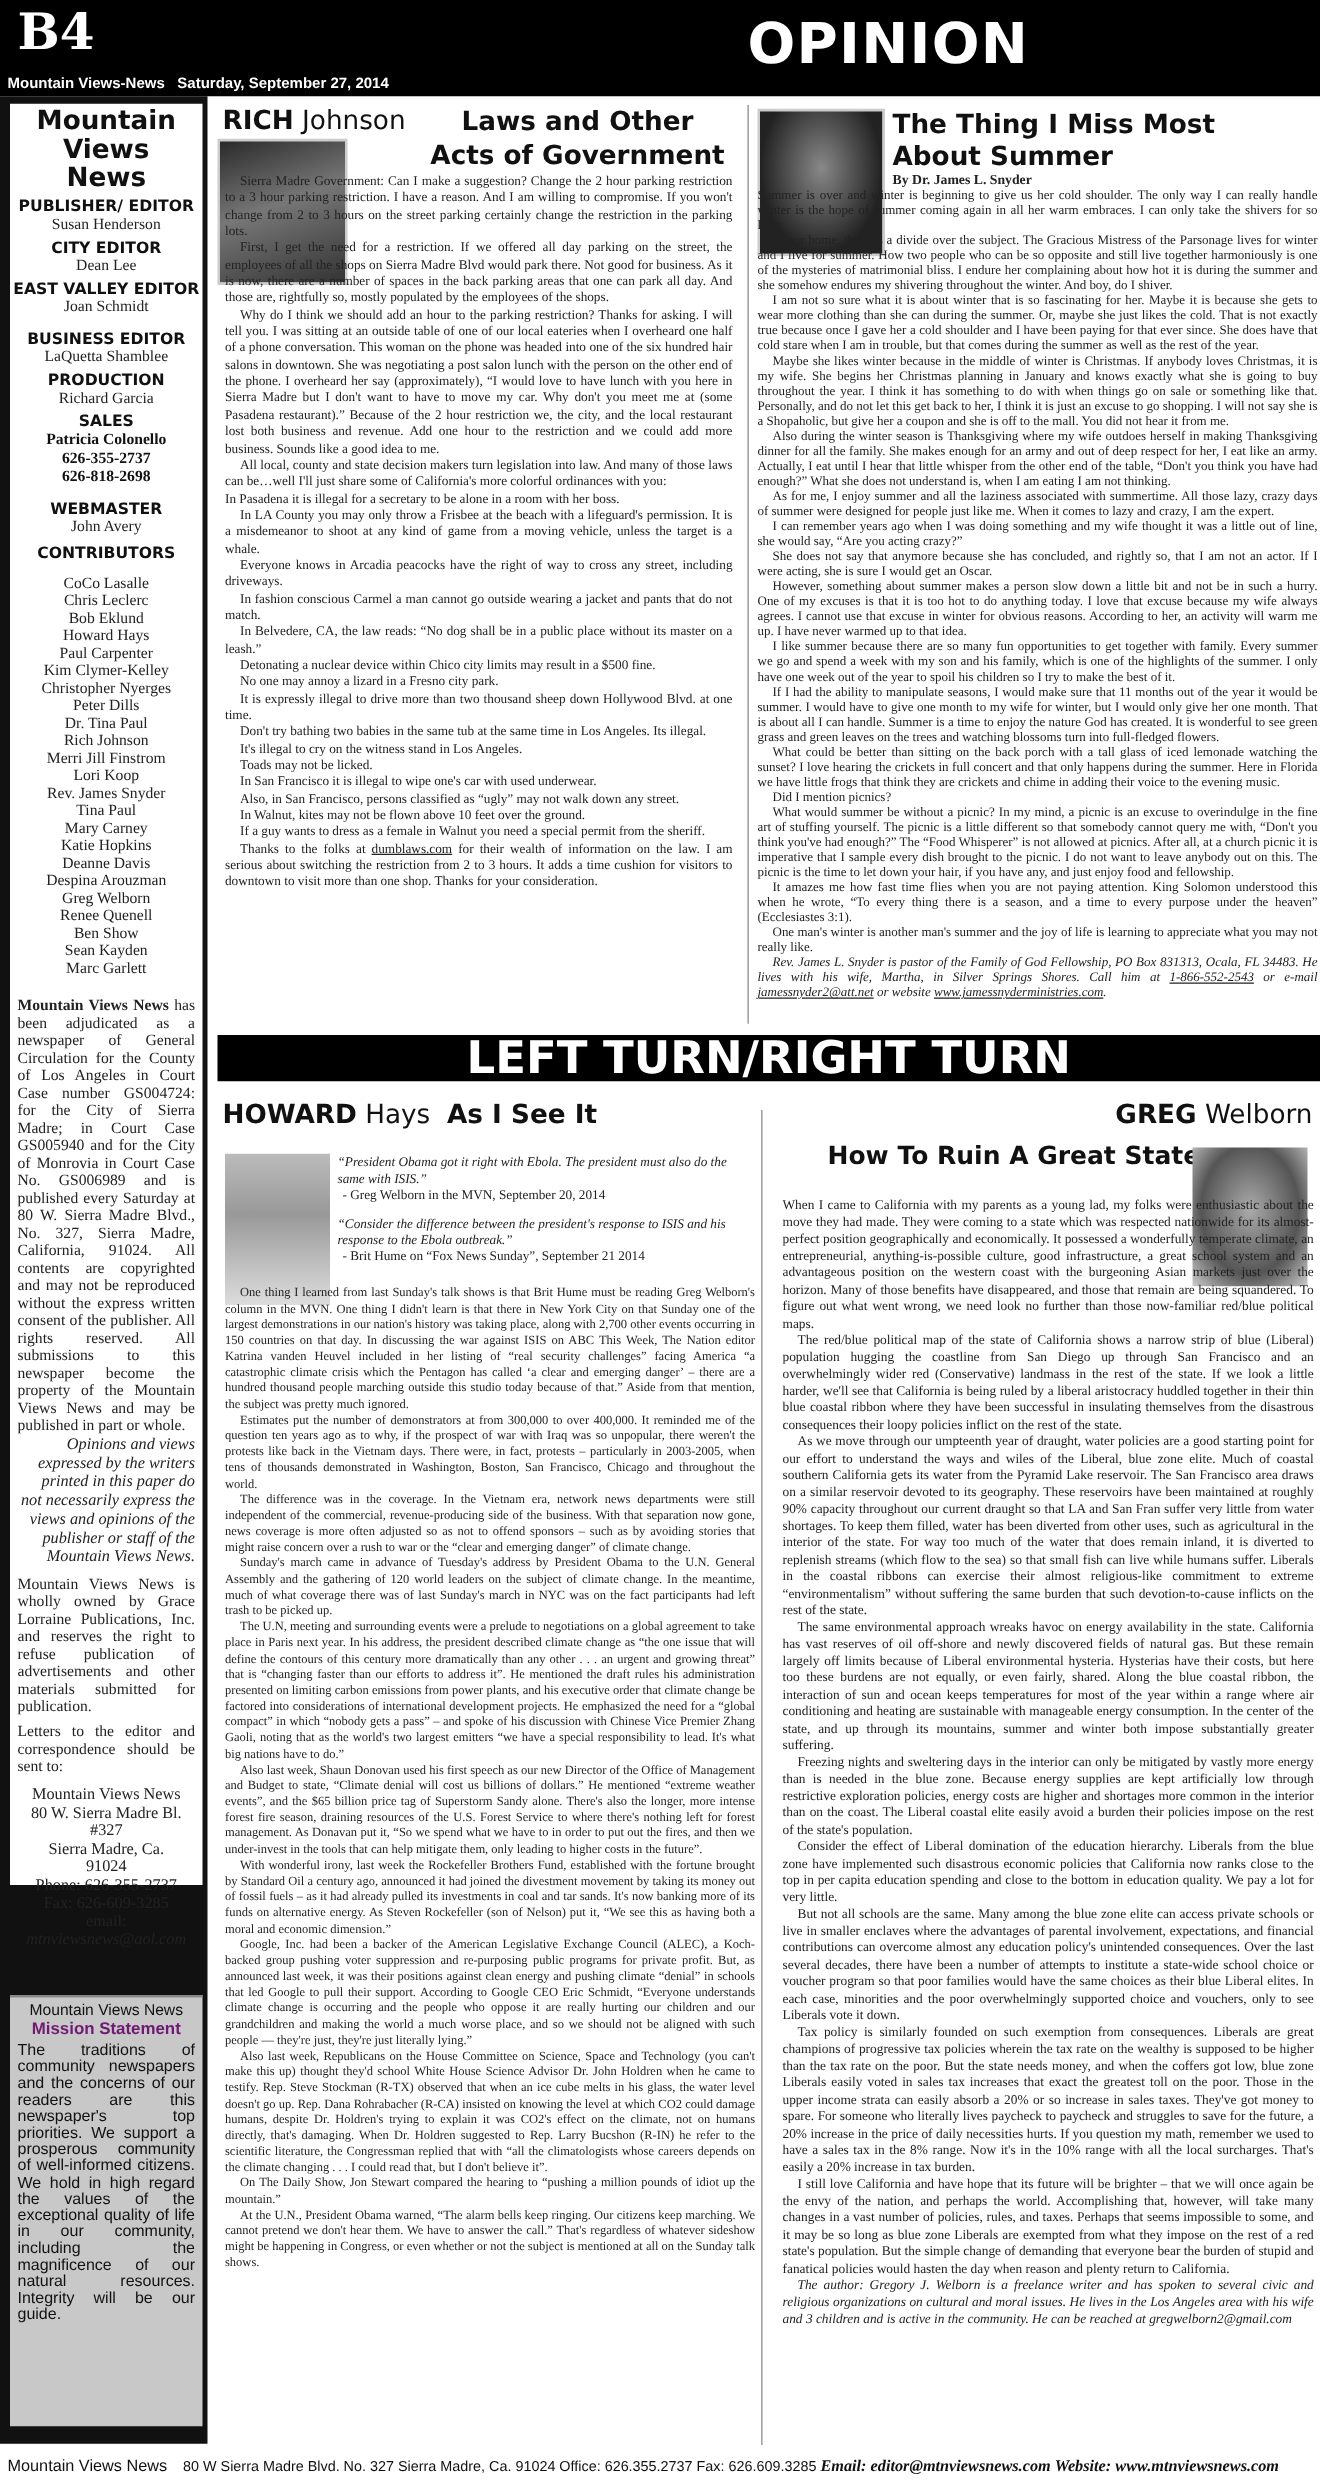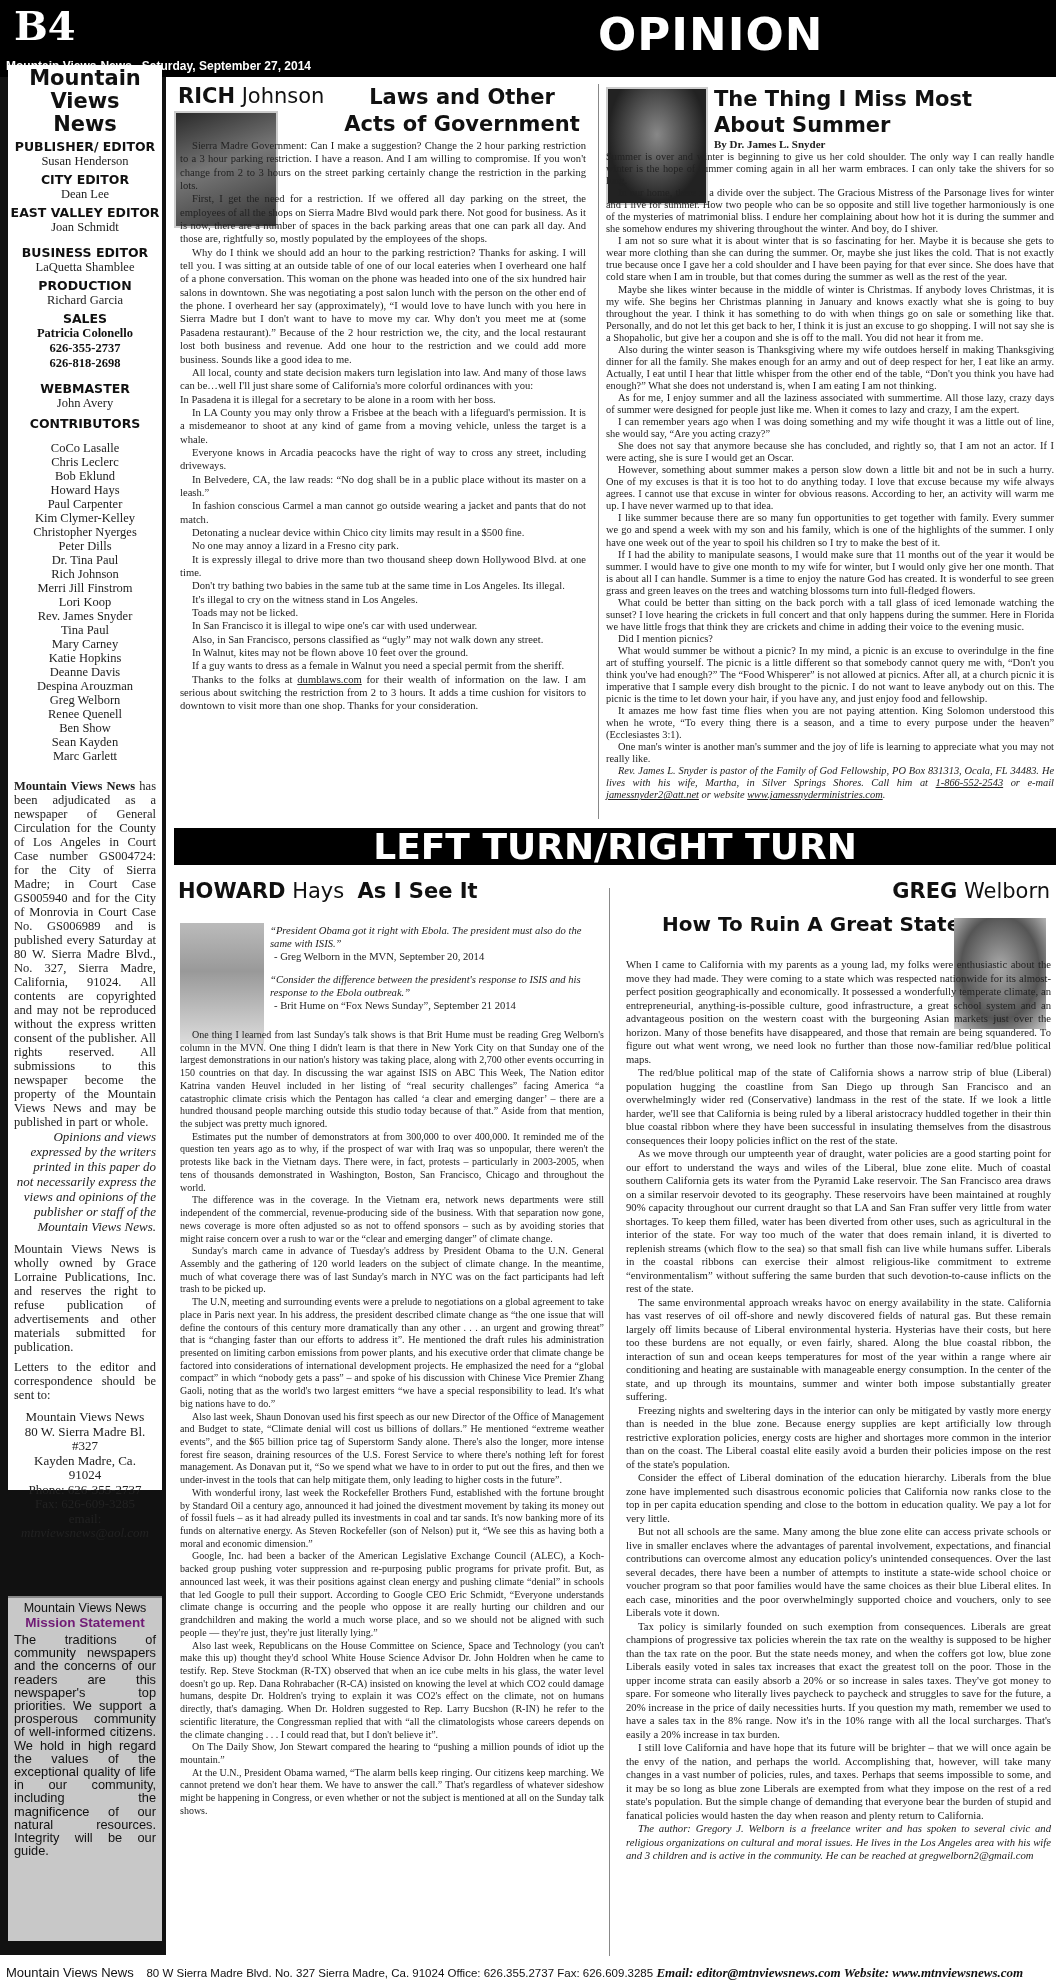--- a/index.html
+++ b/index.html
@@ -2,21 +2,21 @@
 <html><head>
 <meta charset="utf-8">
 <style>
 *{box-sizing:border-box;margin:0;padding:0}
 body{width:1056px;height:1986px;background:#fff;font-family:"Liberation Serif",serif;color:#222;position:relative;overflow:hidden}
 .topbar{position:absolute;left:0;top:0;width:1056px;height:77px;background:#000;color:#fff}
 .pagenum{position:absolute;left:14px;top:2px;font-family:"DejaVu Serif",serif;font-weight:bold;font-size:40px;color:#fff}
 .dateline{position:absolute;left:6px;top:59px;font-family:"Liberation Sans",sans-serif;font-weight:bold;font-size:12px;color:#fff}
 .opinion{position:absolute;left:598px;top:8px;font-family:"DejaVu Sans",sans-serif;font-weight:bold;font-size:45px;color:#fff;letter-spacing:1px}
 .sidebar{position:absolute;left:0;top:77px;width:166px;height:1878px;background:#111}
-.mast{position:absolute;left:8px;top:65px;width:154px;height:1425px;background:#fff;text-align:center}
+.mast{position:absolute;left:8px;top:83px;width:154px;height:1425px;background:#fff;text-align:center}
 .mast h1{font-family:"DejaVu Sans",sans-serif;font-weight:bold;font-size:21px;line-height:23px;margin-top:2px;color:#111}
 .role{font-family:"DejaVu Sans",sans-serif;font-weight:bold;font-size:12.5px;line-height:15px;color:#111;margin-top:3px}
 .nm{font-size:12.5px;line-height:15px;color:#222}
 .nmb{font-weight:bold;font-size:12.5px;line-height:15px;color:#111}
 .contribs{margin-top:10px;font-size:12.5px;line-height:14px}
 .legal{text-align:justify;font-size:12.5px;line-height:14px;padding:0 6px;margin-top:16px}
 .legal b{font-weight:bold}
 .legal-it{font-style:italic;text-align:right;font-size:13px;line-height:15px;padding:0 6px}
 .contact{text-align:center;font-size:13px;line-height:14.5px;margin-top:8px;padding:0 4px}
 .mission{position:absolute;left:8px;top:1596px;width:154px;height:345px;background:#c8c8c8;border-top:2px solid #888;font-family:"Liberation Sans",sans-serif;padding:4px 6px}
@@ -97,21 +97,21 @@
       <div>Marc Garlett</div>
     </div>
   <div class="legal"><b>Mountain Views News</b><span> has been adjudicated as a newspaper of General Circulation for the County of Los Angeles in Court Case number GS004724: for the City of Sierra Madre; in Court Case GS005940 and for the City of Monrovia in Court Case No. GS006989 and is published every Saturday at 80 W. Sierra Madre Blvd., No. 327, Sierra Madre, California, 91024. All contents are copyrighted and may not be reproduced without the express written consent of the publisher. All rights reserved. All submissions to this newspaper become the property of the Mountain Views News and may be published in part or whole.</span></div>
   <div class="legal-it">Opinions and views expressed by the writers printed in this paper do not necessarily express the views and opinions of the publisher or staff of the Mountain Views News.</div>
   <div class="legal" style="margin-top:8px">Mountain Views News is wholly owned by Grace Lorraine Publications, Inc. and reserves the right to refuse publication of advertisements and other materials submitted for publication.</div>
   <div class="legal" style="margin-top:6px">Letters to the editor and correspondence should be sent to:</div>
   <div class="contact">
     <div>Mountain Views News</div>
     <div>80 W. Sierra Madre Bl.</div>
     <div>#327</div>
-    <div>Kayden Madre, Ca.</div>
+    <div>Sierra Madre, Ca.</div>
     <div>91024</div>
     <div style="margin-top:0">Phone: 626-355-2737</div>
     <div>Fax: 626-609-3285</div>
     <div>email:</div>
     <div style="font-style:italic">mtnviewsnews@aol.com</div>
   </div>
 </div>
 <div class="mission">
   <div class="mt1">Mountain Views News</div>
   <div class="mt2">Mission Statement</div>
@@ -126,22 +126,22 @@
 <div class="photo" style="left:174px;top:111px;width:104px;height:117px;background:linear-gradient(160deg,#2a2a2a,#777 45%,#333)"></div>
 <div class="art" style="left:180px;top:139px;width:406px">
   <div id="johnson-body">
       <p>Sierra Madre Government: Can I make a suggestion? Change the 2 hour parking restriction to a 3 hour parking restriction. I have a reason. And I am willing to compromise. If you won't change from 2 to 3 hours on the street parking certainly change the restriction in the parking lots.</p>
       <p>First, I get the need for a restriction. If we offered all day parking on the street, the employees of all the shops on Sierra Madre Blvd would park there. Not good for business. As it is now, there are a number of spaces in the back parking areas that one can park all day. And those are, rightfully so, mostly populated by the employees of the shops.</p>
       <p>Why do I think we should add an hour to the parking restriction? Thanks for asking. I will tell you. I was sitting at an outside table of one of our local eateries when I overheard one half of a phone conversation. This woman on the phone was headed into one of the six hundred hair salons in downtown. She was negotiating a post salon lunch with the person on the other end of the phone. I overheard her say (approximately), “I would love to have lunch with you here in Sierra Madre but I don't want to have to move my car. Why don't you meet me at (some Pasadena restaurant).” Because of the 2 hour restriction we, the city, and the local restaurant lost both business and revenue. Add one hour to the restriction and we could add more business. Sounds like a good idea to me.</p>
       <p>All local, county and state decision makers turn legislation into law. And many of those laws can be…well I'll just share some of California's more colorful ordinances with you:</p>
       <p class="ni">In Pasadena it is illegal for a secretary to be alone in a room with her boss.</p>
       <p>In LA County you may only throw a Frisbee at the beach with a lifeguard's permission. It is a misdemeanor to shoot at any kind of game from a moving vehicle, unless the target is a whale.</p>
       <p>Everyone knows in Arcadia peacocks have the right of way to cross any street, including driveways.</p>
+      <p>In fashion conscious Carmel a man cannot go outside wearing a jacket and pants that do not match.</p>
       <p>In Belvedere, CA, the law reads: “No dog shall be in a public place without its master on a leash.”</p>
-      <p>In fashion conscious Carmel a man cannot go outside wearing a jacket and pants that do not match.</p>
       <p>Detonating a nuclear device within Chico city limits may result in a $500 fine.</p>
       <p>No one may annoy a lizard in a Fresno city park.</p>
       <p>It is expressly illegal to drive more than two thousand sheep down Hollywood Blvd. at one time.</p>
       <p>Don't try bathing two babies in the same tub at the same time in Los Angeles. Its illegal.</p>
       <p>It's illegal to cry on the witness stand in Los Angeles.</p>
       <p>Toads may not be licked.</p>
       <p>In San Francisco it is illegal to wipe one's car with used underwear.</p>
       <p>Also, in San Francisco, persons classified as “ugly” may not walk down any street.</p>
       <p>In Walnut, kites may not be flown above 10 feet over the ground.</p>
       <p>If a guy wants to dress as a female in Walnut you need a special permit from the sheriff.</p>

